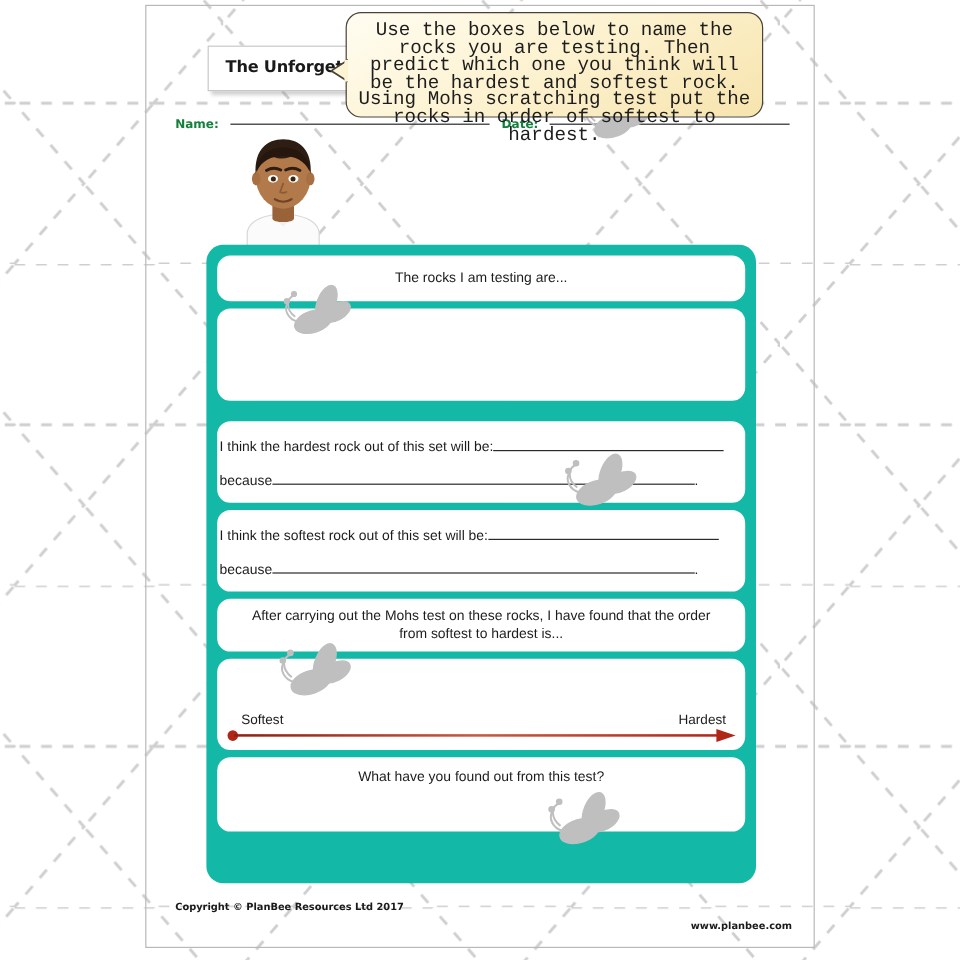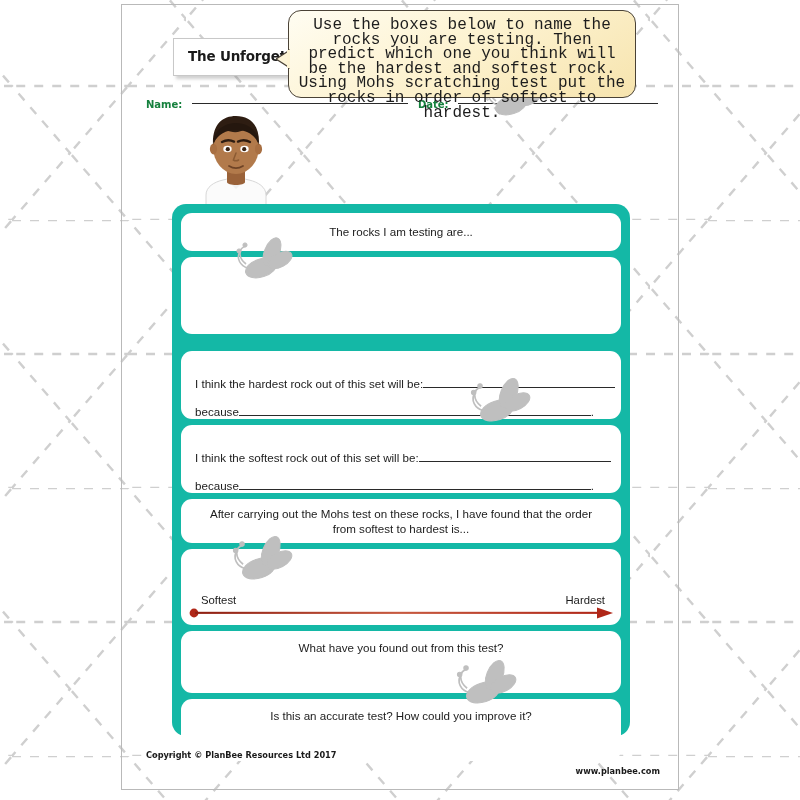--- a/index.html
+++ b/index.html
@@ -179,28 +179,27 @@
   #box-hardest     { left: 9px;  top: 147px; width: 440px; height: 68px; }
   #box-softest     { left: 9px;  top: 221px; width: 440px; height: 68px; padding-left: 48px; }
   #box-prompt2     { left: 9px;  top: 295px; width: 440px; height: 44px; }
   #box-scale       { left: 9px;  top: 345px; width: 440px; height: 76px; }
   #box-prompt3     { left: 9px;  top: 427px; width: 440px; height: 62px; }
   #box-prompt4     { left: 9px;  top: 495px; width: 440px; height: 62px; }
 
   
   .fillrow {
     position: absolute;
-    left: 14px;
+    left: 2px;
     right: 14px;
     height: 18px;
     font-family: "Liberation Sans", sans-serif;
     font-size: 11.6px;
     color: #1c1c1c;
     white-space: nowrap;
-    margin-top: 12px;
   }
   .fill-lead { display: inline; }
   .fill-line {
     display: inline-block;
     border-bottom: 1.1px solid #2a2a2a;
     height: 13px;
     vertical-align: baseline;
   }
   .fill-tail { display: inline; }
 
@@ -379,23 +378,20 @@
             <circle cx="5" cy="6" r="4.4" fill="#B02718"></circle>
             <rect x="6" y="4.8" width="406" height="2.1" fill="url(#arrGrad)"></rect>
             <path d="M408 0.6 L424 6 L408 11.4 Z" fill="#B02718"></path>
           </svg>
         </div>
 
         <div class="wbox" id="box-prompt3">
           <div class="wbox-text" style="top:9px;">What have you found out from this test?</div>
         </div>
 
-        <div class="wbox" id="box-prompt4">
-          <div class="wbox-text" style="top:9px;">Is this an accurate test? How could you improve it?</div>
-        </div>
 
         <svg class="bee" style="left:56px;top:30px;width:66px;height:52px;" viewBox="0 0 66 52" xmlns="http://www.w3.org/2000/svg">
           <g fill="#BFBFBF" stroke="#BFBFBF">
             <ellipse cx="33" cy="34" rx="16" ry="9" transform="rotate(-18 33 34)"></ellipse>
             <ellipse cx="44" cy="18" rx="7.5" ry="15" transform="rotate(22 44 18)"></ellipse>
             <ellipse cx="52" cy="26" rx="7" ry="13" transform="rotate(62 52 26)"></ellipse>
             <g fill="none" stroke="#BFBFBF" stroke-width="1.6">
               <path d="M18 30 C10 24 10 14 18 12"></path>
               <path d="M20 34 C12 32 8 24 12 18"></path>
             </g>

